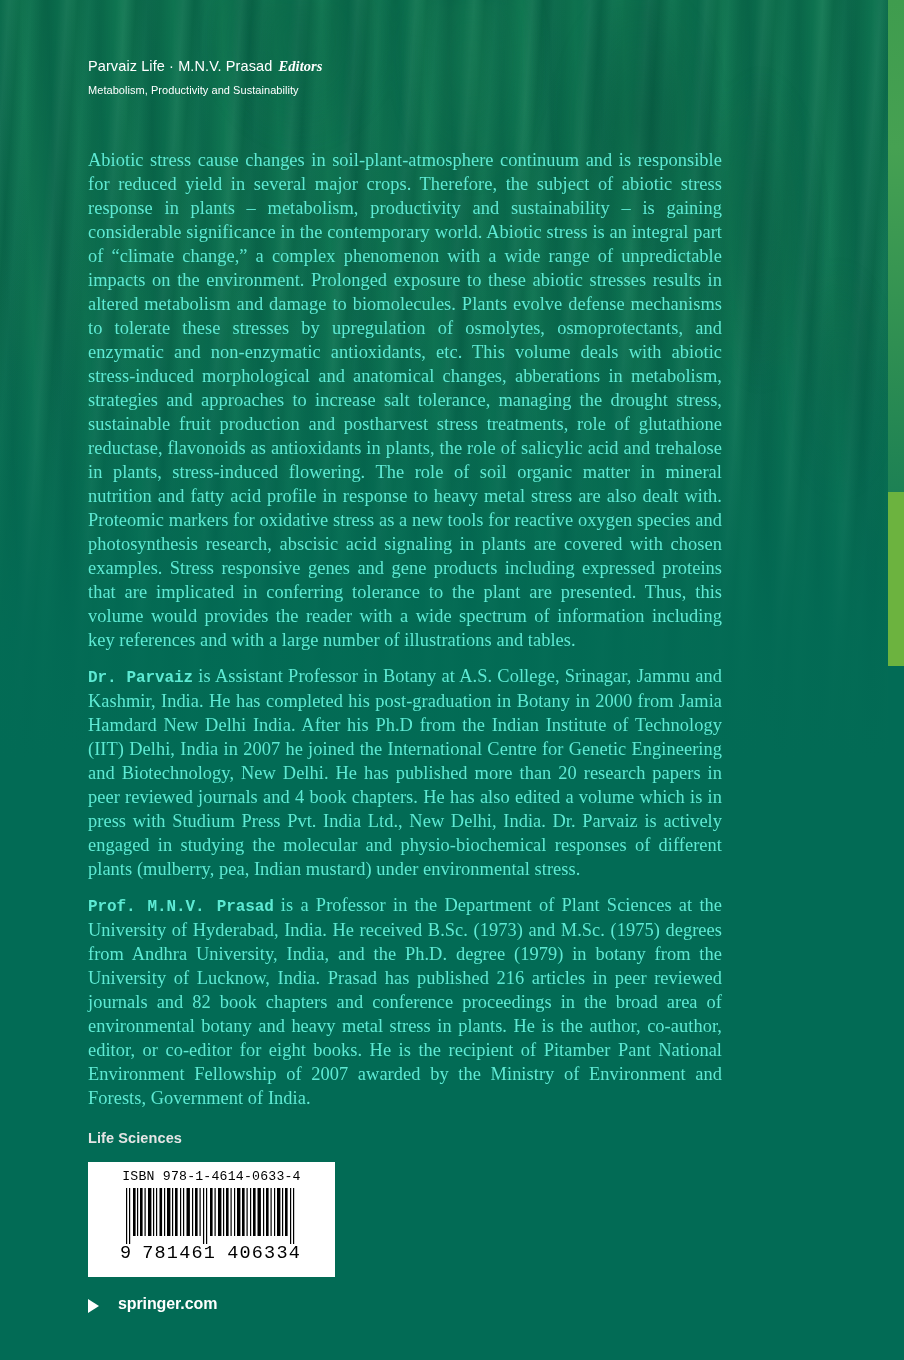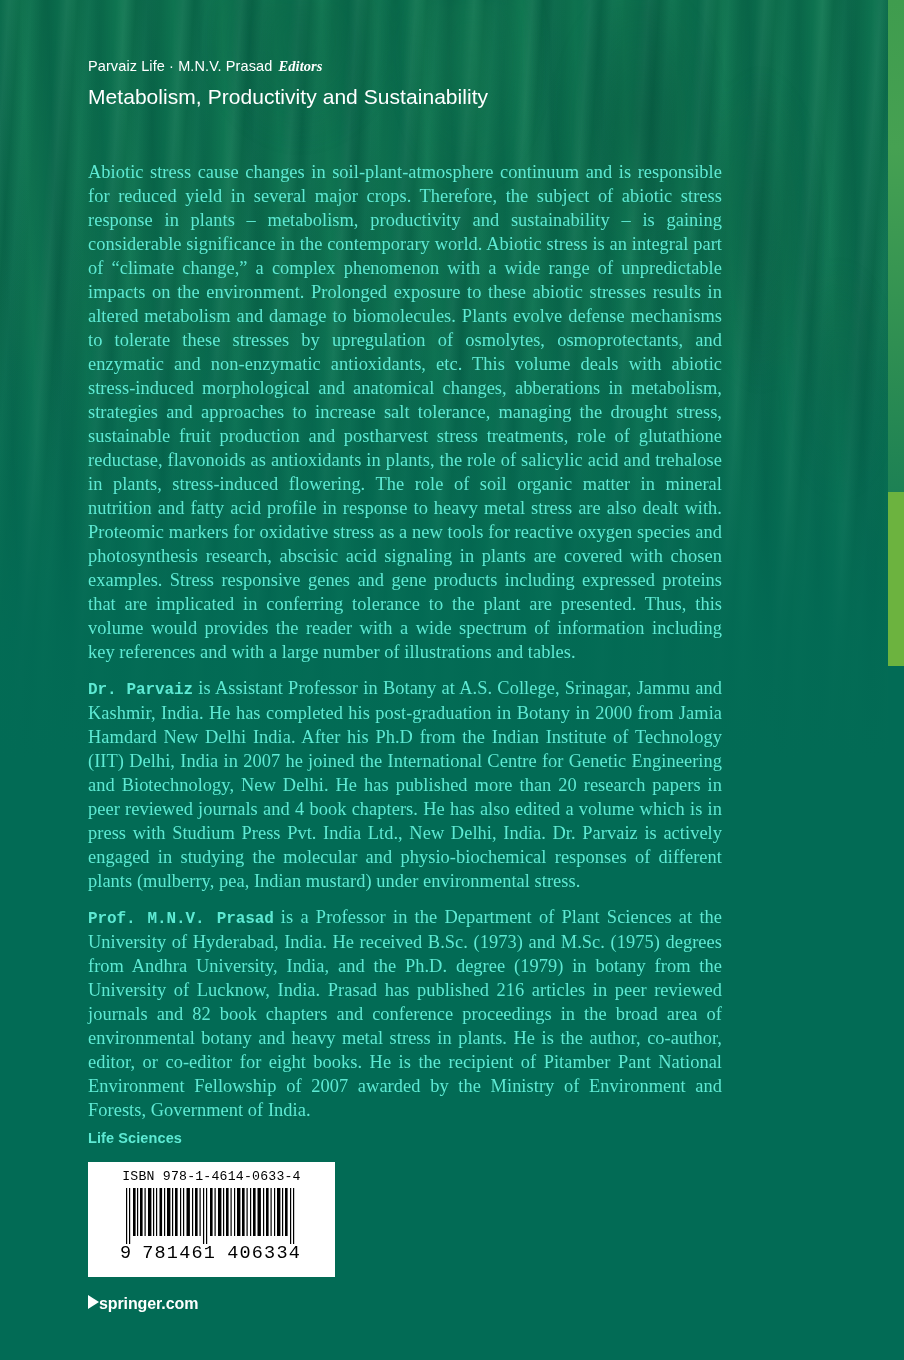--- a/index.html
+++ b/index.html
@@ -123,21 +123,21 @@
     margin-top: 12px;
     font-size: 25.5px;
     font-weight: 700;
     color: #ffffff;
     letter-spacing: -0.2px;
     line-height: 1.15;
   }
 
   .book-subtitle {
     margin-top: 9px;
-    font-size: 21px;
+    font-size: 11px;
     color: #ffffff;
     letter-spacing: 0.05px;
     line-height: 1.2;
   }
 
   .blurb {
     margin-top: 50px;
     font-family: "Liberation Serif", serif;
     color: #5eead4;
     font-size: 18.4px;
@@ -160,21 +160,21 @@
   
   .footer {
     position: absolute;
     left: 88px;
     top: 1130px;
     width: 634px;
   }
   .discipline {
     font-size: 14.5px;
     font-weight: 700;
-    color: #5eead4;
+    color: #e5e5e5;
     letter-spacing: 0.1px;
   }
 
   .barcode-box {
     margin-top: 16px;
     width: 247px;
     height: 115px;
     background: #ffffff;
     box-sizing: border-box;
     padding: 7px 8px 5px 8px;
@@ -211,22 +211,22 @@
     letter-spacing: 0px;
     line-height: 1;
   }
   .ean-left  { padding-left: 0px; }
   .ean-mid   { letter-spacing: 1.2px; }
   .ean-right { letter-spacing: 1.2px; padding-right: 2px; }
 
   .springer {
     margin-top: 18px;
     display: flex;
-    align-items: flex-start;
-    gap: 0;
+    align-items: flex-end;
+    gap: 19px;
   }
   .tri {
     width: 0; height: 0;
     border-left: 11px solid #ffffff;
     border-top: 7px solid transparent;
     border-bottom: 7px solid transparent;
   }
   .springer-text {
     font-size: 16px;
     font-weight: 700;

